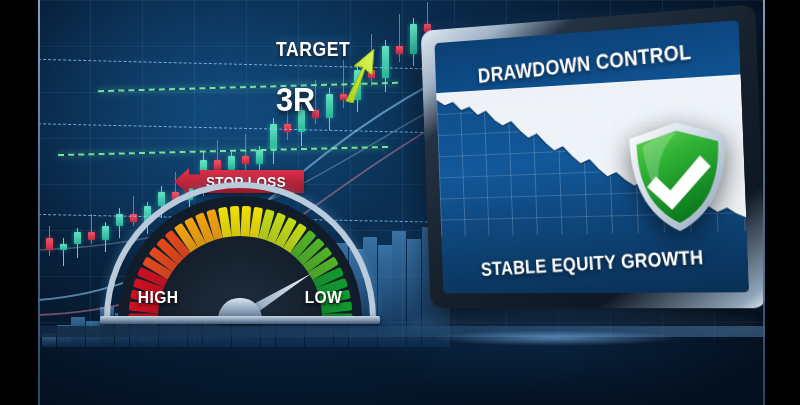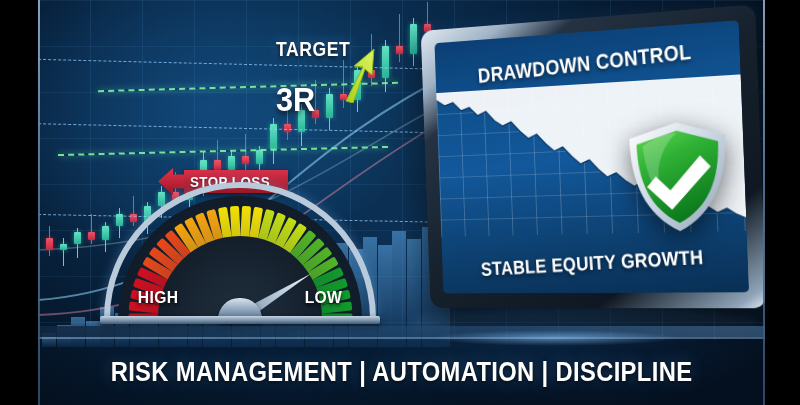--- a/index.html
+++ b/index.html
@@ -62,21 +62,21 @@
   
   .lbl-target{position:absolute;left:238px;top:38px;color:#fff;font-weight:bold;
     font-size:20px;letter-spacing:.6px;transform:scaleX(.88);transform-origin:left center;
     text-shadow:0 2px 5px rgba(0,0,0,.85),0 0 12px rgba(120,190,255,.45);}
   .lbl-3r{position:absolute;left:238px;top:80px;color:#fff;font-weight:bold;
     font-size:34px;letter-spacing:0px;transform:scaleX(.9);transform-origin:left center;
     text-shadow:0 3px 7px rgba(0,0,0,.9),0 0 14px rgba(120,190,255,.4);}
   .arrow-up{position:absolute;left:303px;top:47px;width:36px;height:56px;}
 
   
-  .stoploss{position:absolute;left:120px;top:168px;height:27px;display:flex;align-items:center;}
+  .stoploss{position:absolute;left:136px;top:168px;height:27px;display:flex;align-items:center;}
   .sl-head{width:26px;height:27px;background:linear-gradient(180deg,#e2344a,#9c1526);
     clip-path:polygon(0 50%,58% 0,58% 24%,100% 24%,100% 76%,58% 76%,58% 100%);
     filter:drop-shadow(0 2px 4px rgba(0,0,0,.6));}
   .sl-body{height:23px;padding:0 11px 0 6px;display:flex;align-items:center;
     background:linear-gradient(180deg,#d9304a,#9a1726);
     box-shadow:0 2px 5px rgba(0,0,0,.55);}
   .sl-body span{color:#fff;font-weight:bold;font-size:14.5px;letter-spacing:.5px;
     transform:scaleX(.92);transform-origin:left center;text-shadow:0 1px 2px rgba(0,0,0,.6);}
 
   
@@ -422,21 +422,18 @@
         </svg>
 
         <div class="mon-sub">STABLE EQUITY GROWTH</div>
       </div>
     </div>
 
   </div>
 
   <div class="banner-strip"></div>
   <div class="banner-glow"></div>
-  <div class="banner">
-    <div class="banner-text">RISK MANAGEMENT | AUTOMATION | DISCIPLINE</div>
-  </div>
 
   <div class="letterbox left"></div>
   <div class="letterbox right"></div>
   <div class="edge-line l"></div>
   <div class="edge-line r"></div>
 </div>
 
 </body></html>

